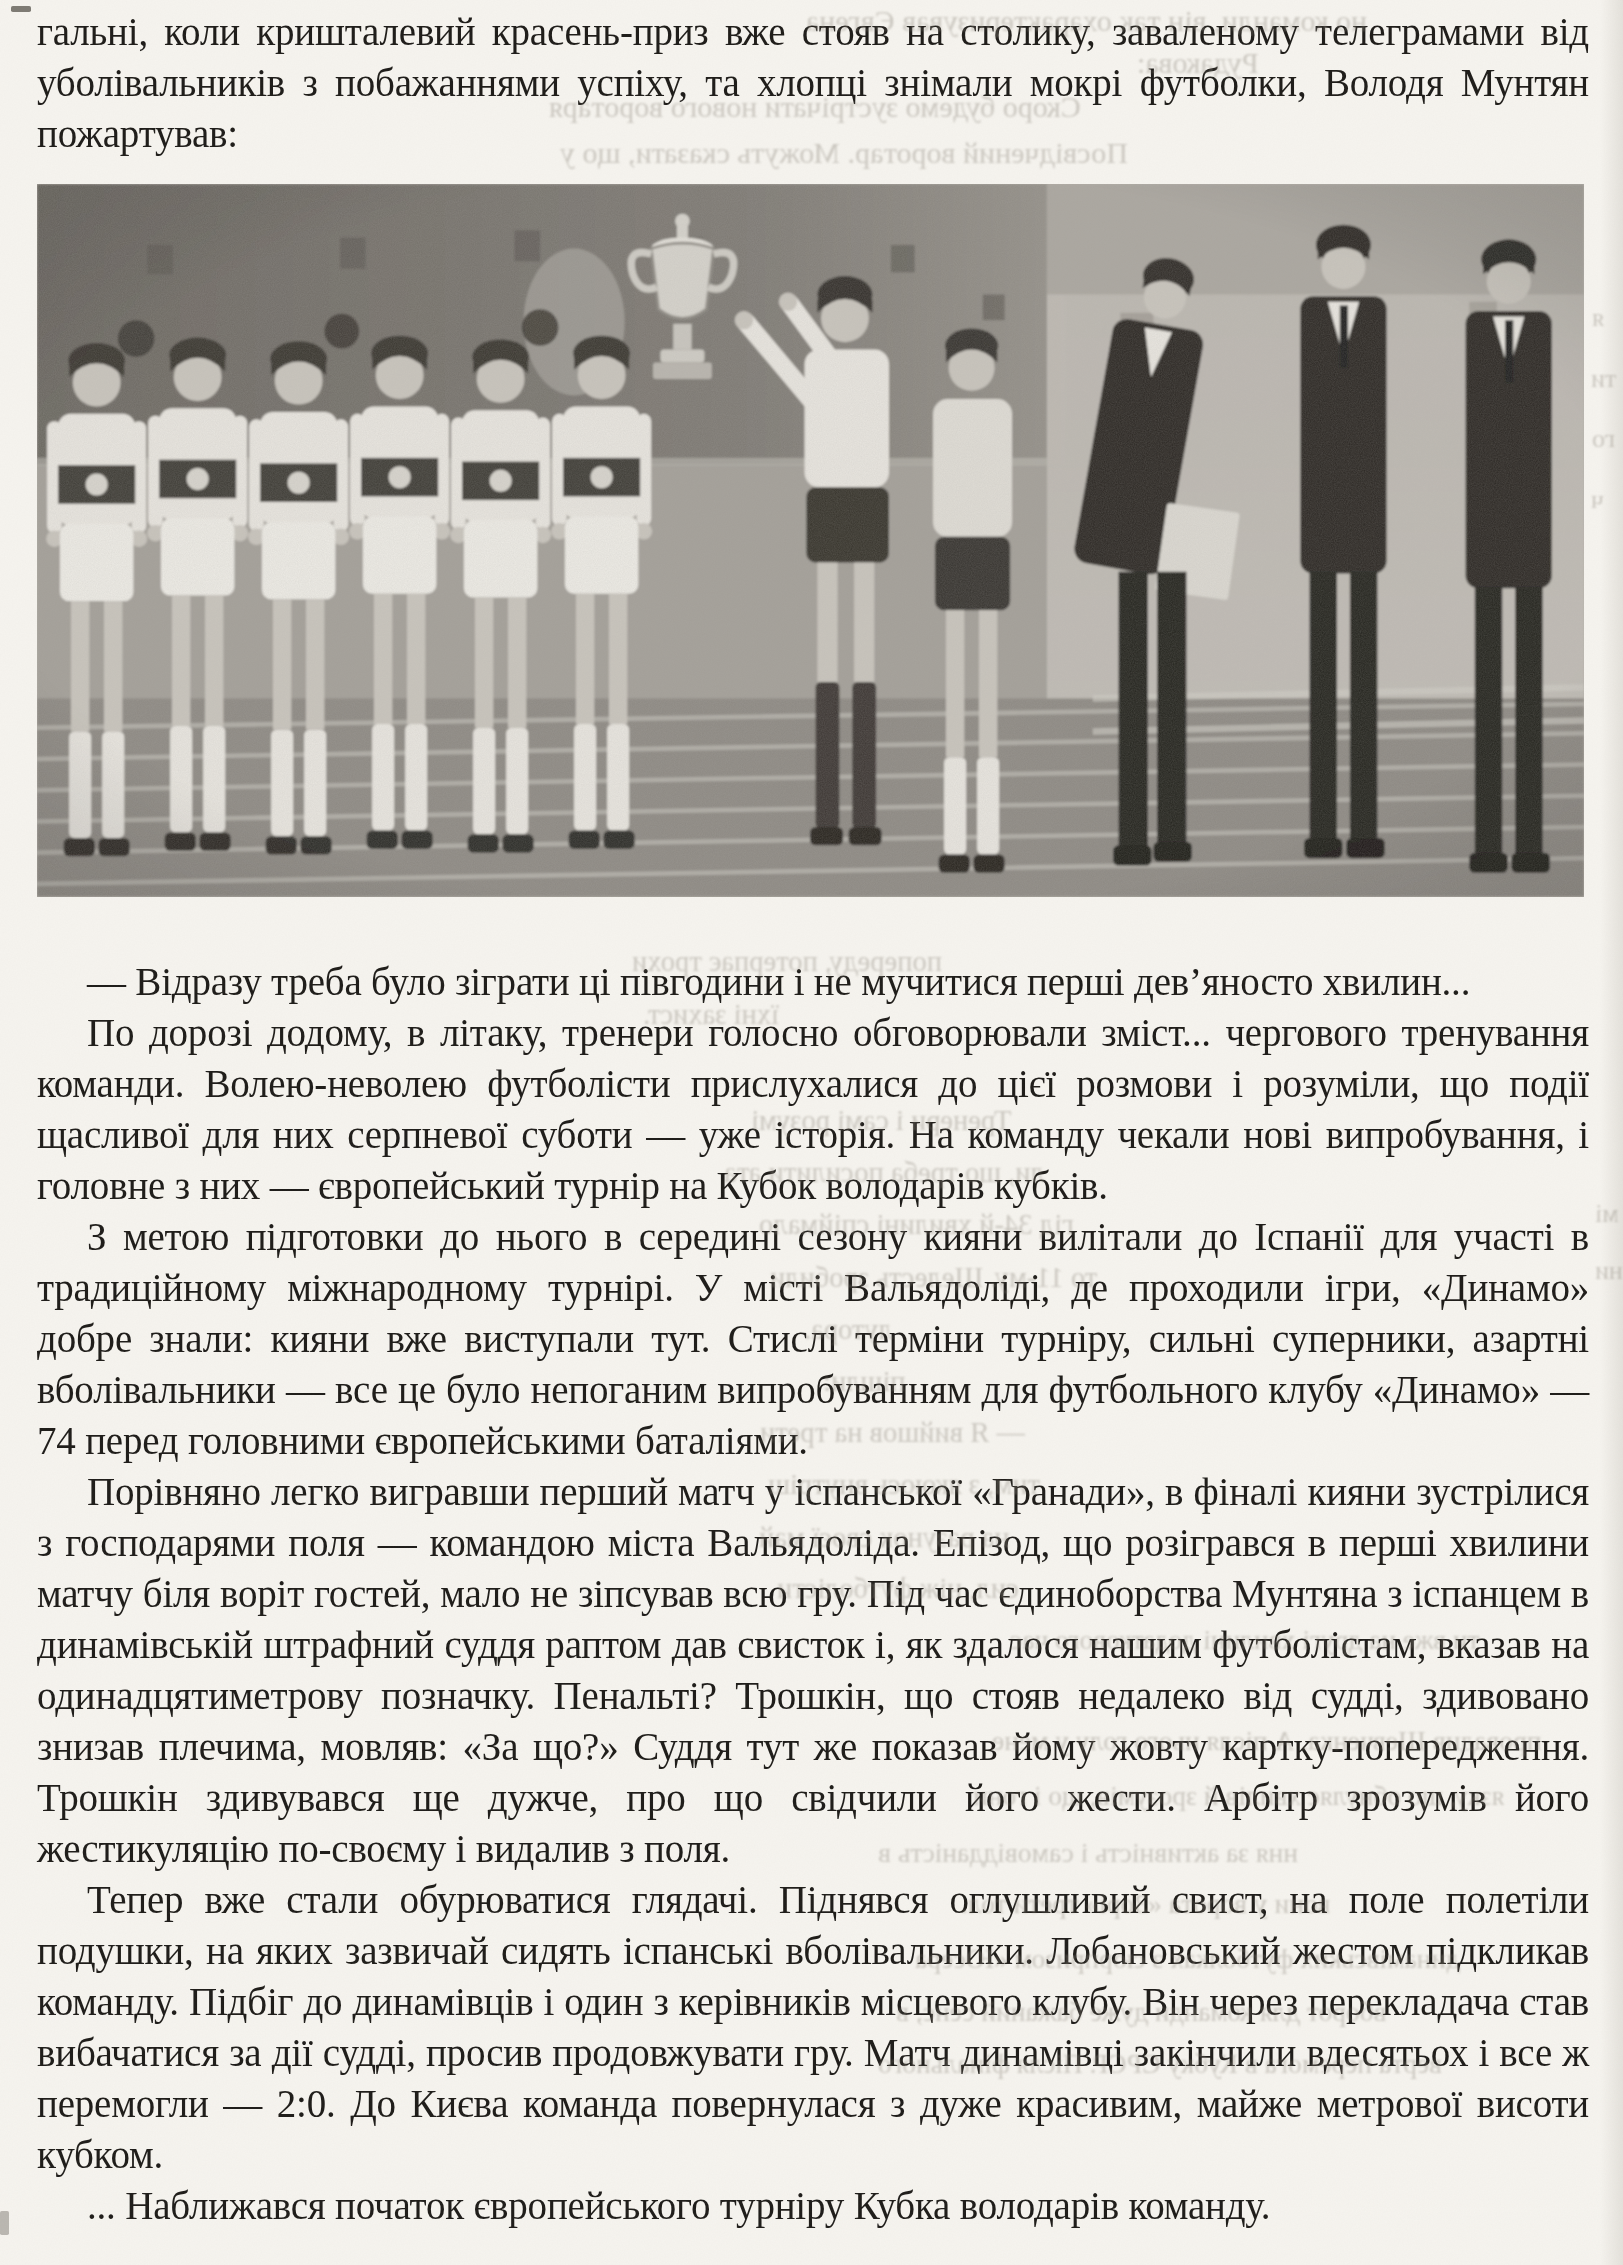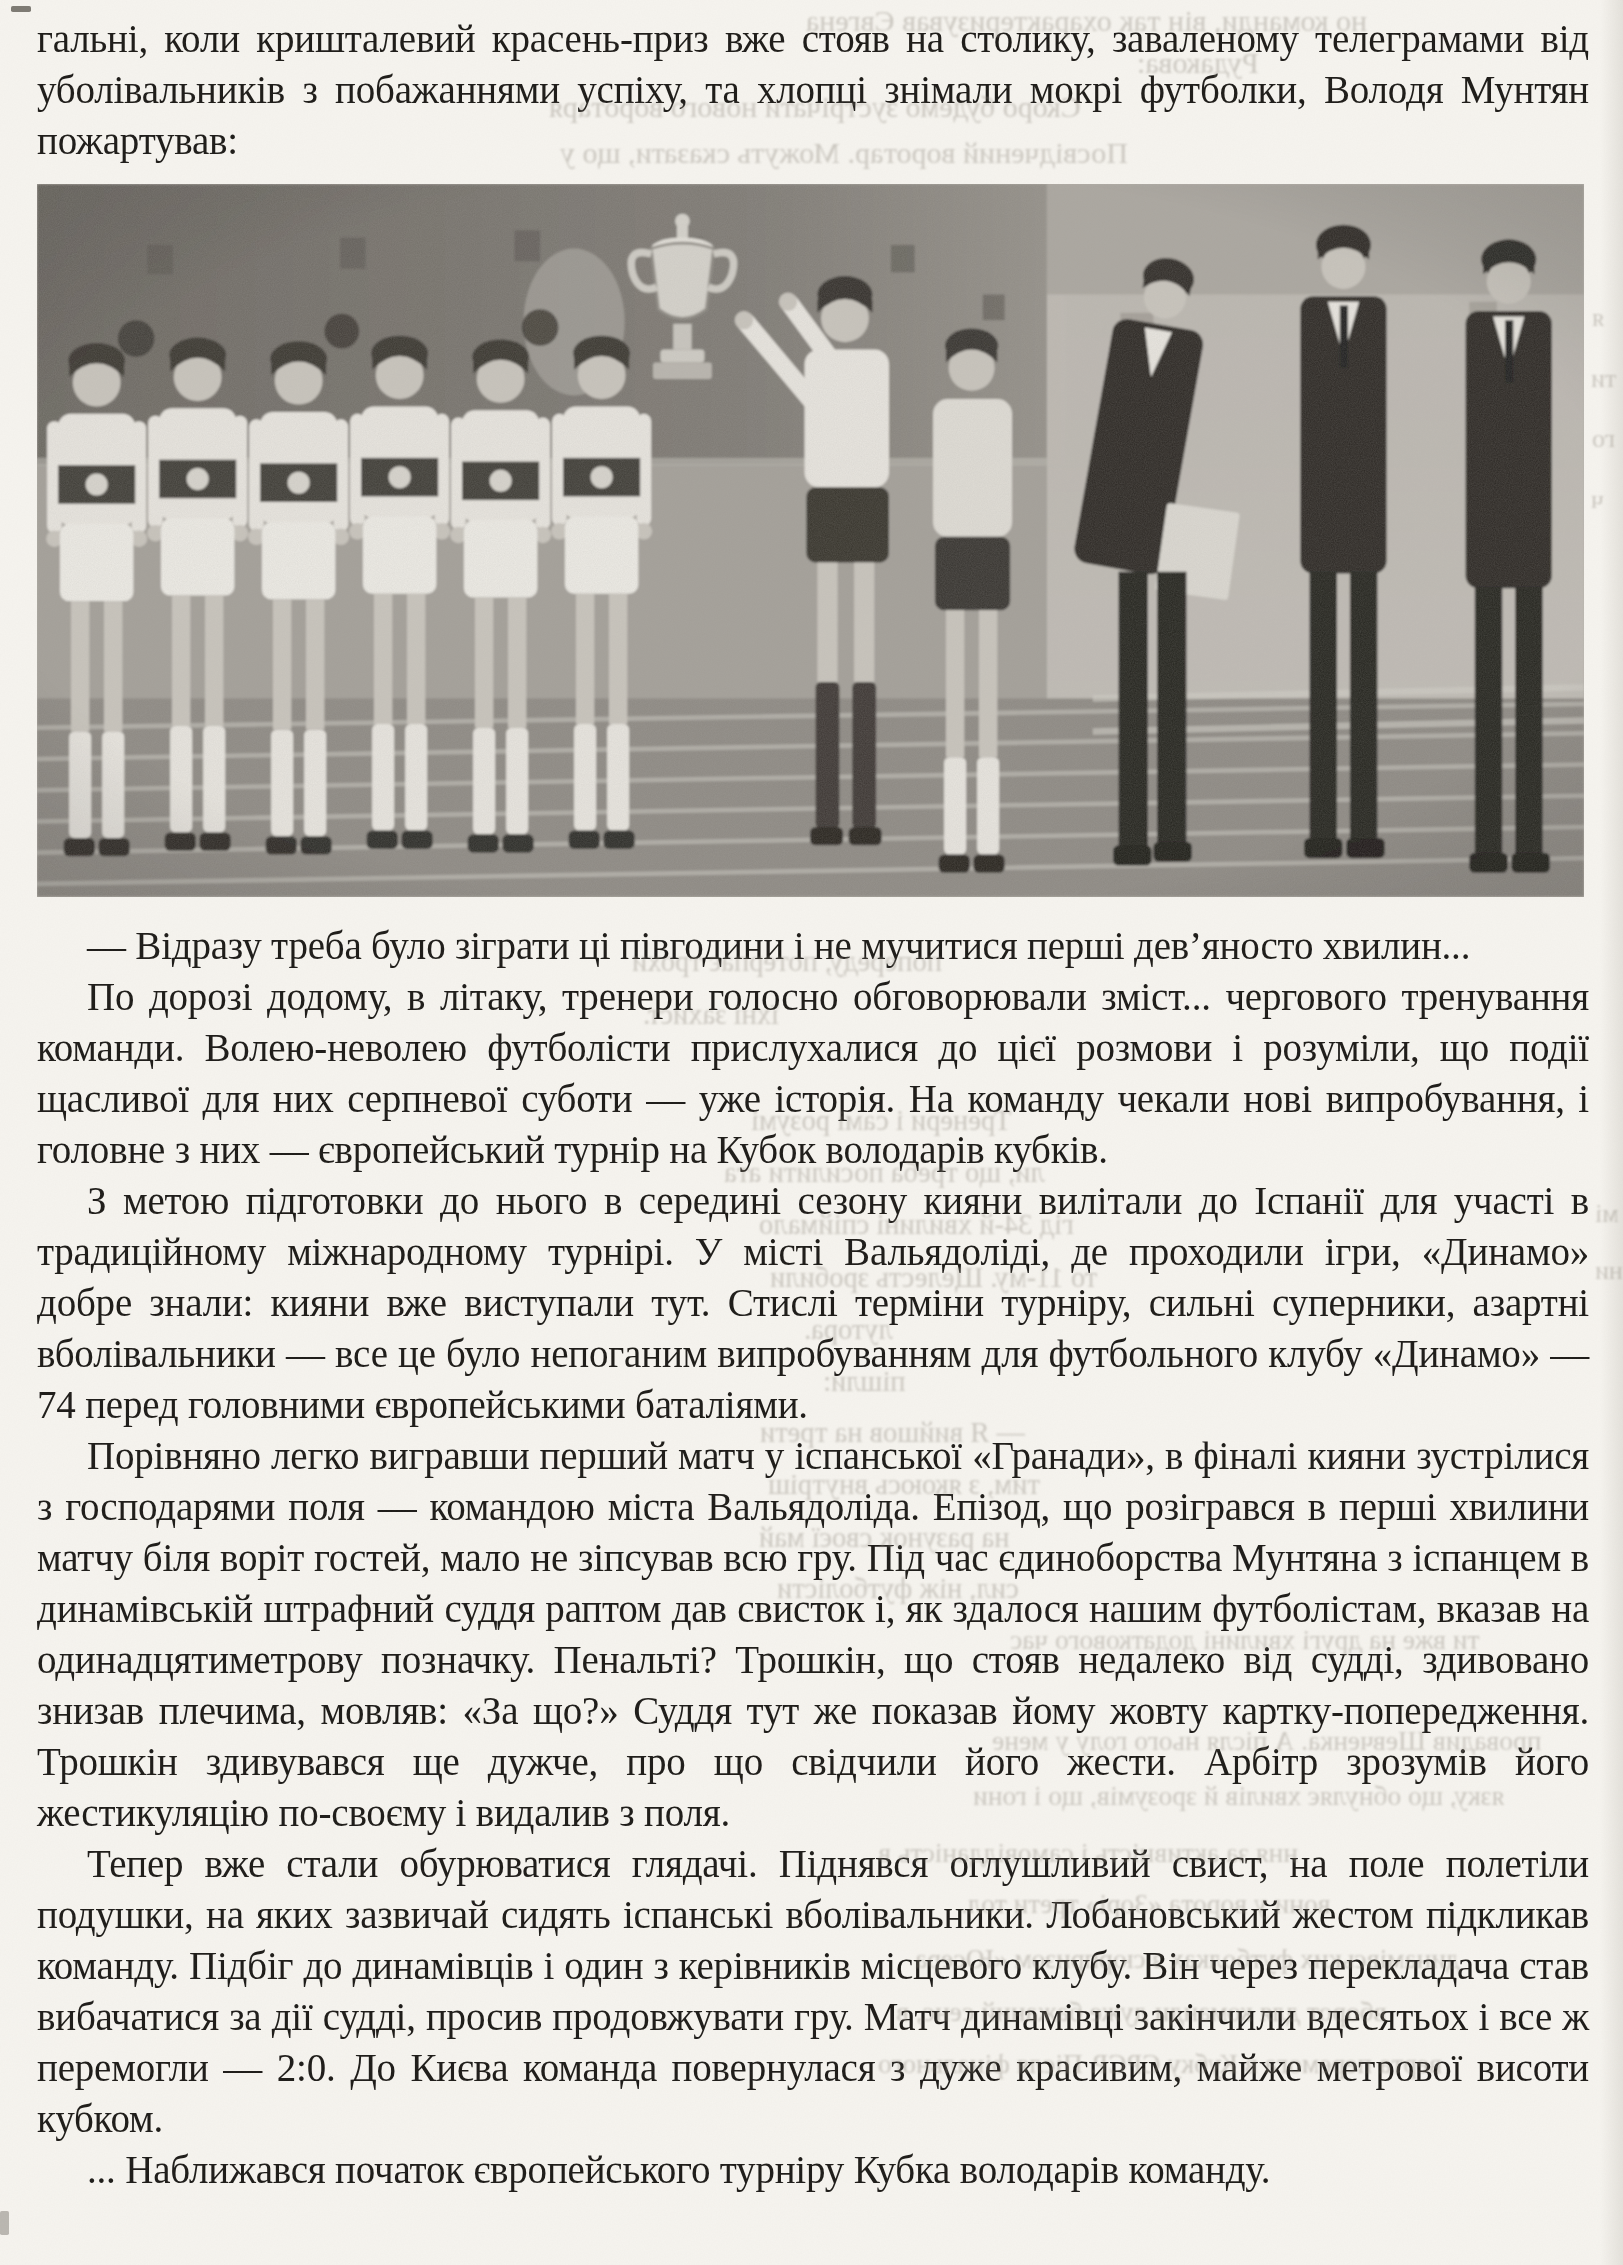--- a/index.html
+++ b/index.html
@@ -14,22 +14,22 @@
     background:linear-gradient(to left, rgba(130,124,112,.16), rgba(130,124,112,0));
     pointer-events:none;}
   .speck{position:absolute;background:#4a463f;border-radius:1.8px;opacity:.7;}
   .textcol{
     position:absolute;left:37px;width:1552px;
     color:var(--ink,#1d1b18);
     font-size:39px;line-height:51px;
     text-align:justify;text-justify:inter-word;
     letter-spacing:-0.2px;
   }
-  #text-top{top:13px;}
-  #text-main{top:920px;}
+  #text-top{top:6px;}
+  #text-main{top:956px;}
   .textcol p{margin:0;text-indent:50px;}
   .textcol p.noindent{text-indent:0;}
   figure.photo{
     position:absolute;left:37px;top:184px;width:1547px;height:713px;margin:0;
     background:#b4b0a9;
   }
   figure.photo svg{display:block;}
   .bleed{
     position:absolute;transform:scaleX(-1);
     color:#928c82;opacity:.42;filter:blur(1px);

